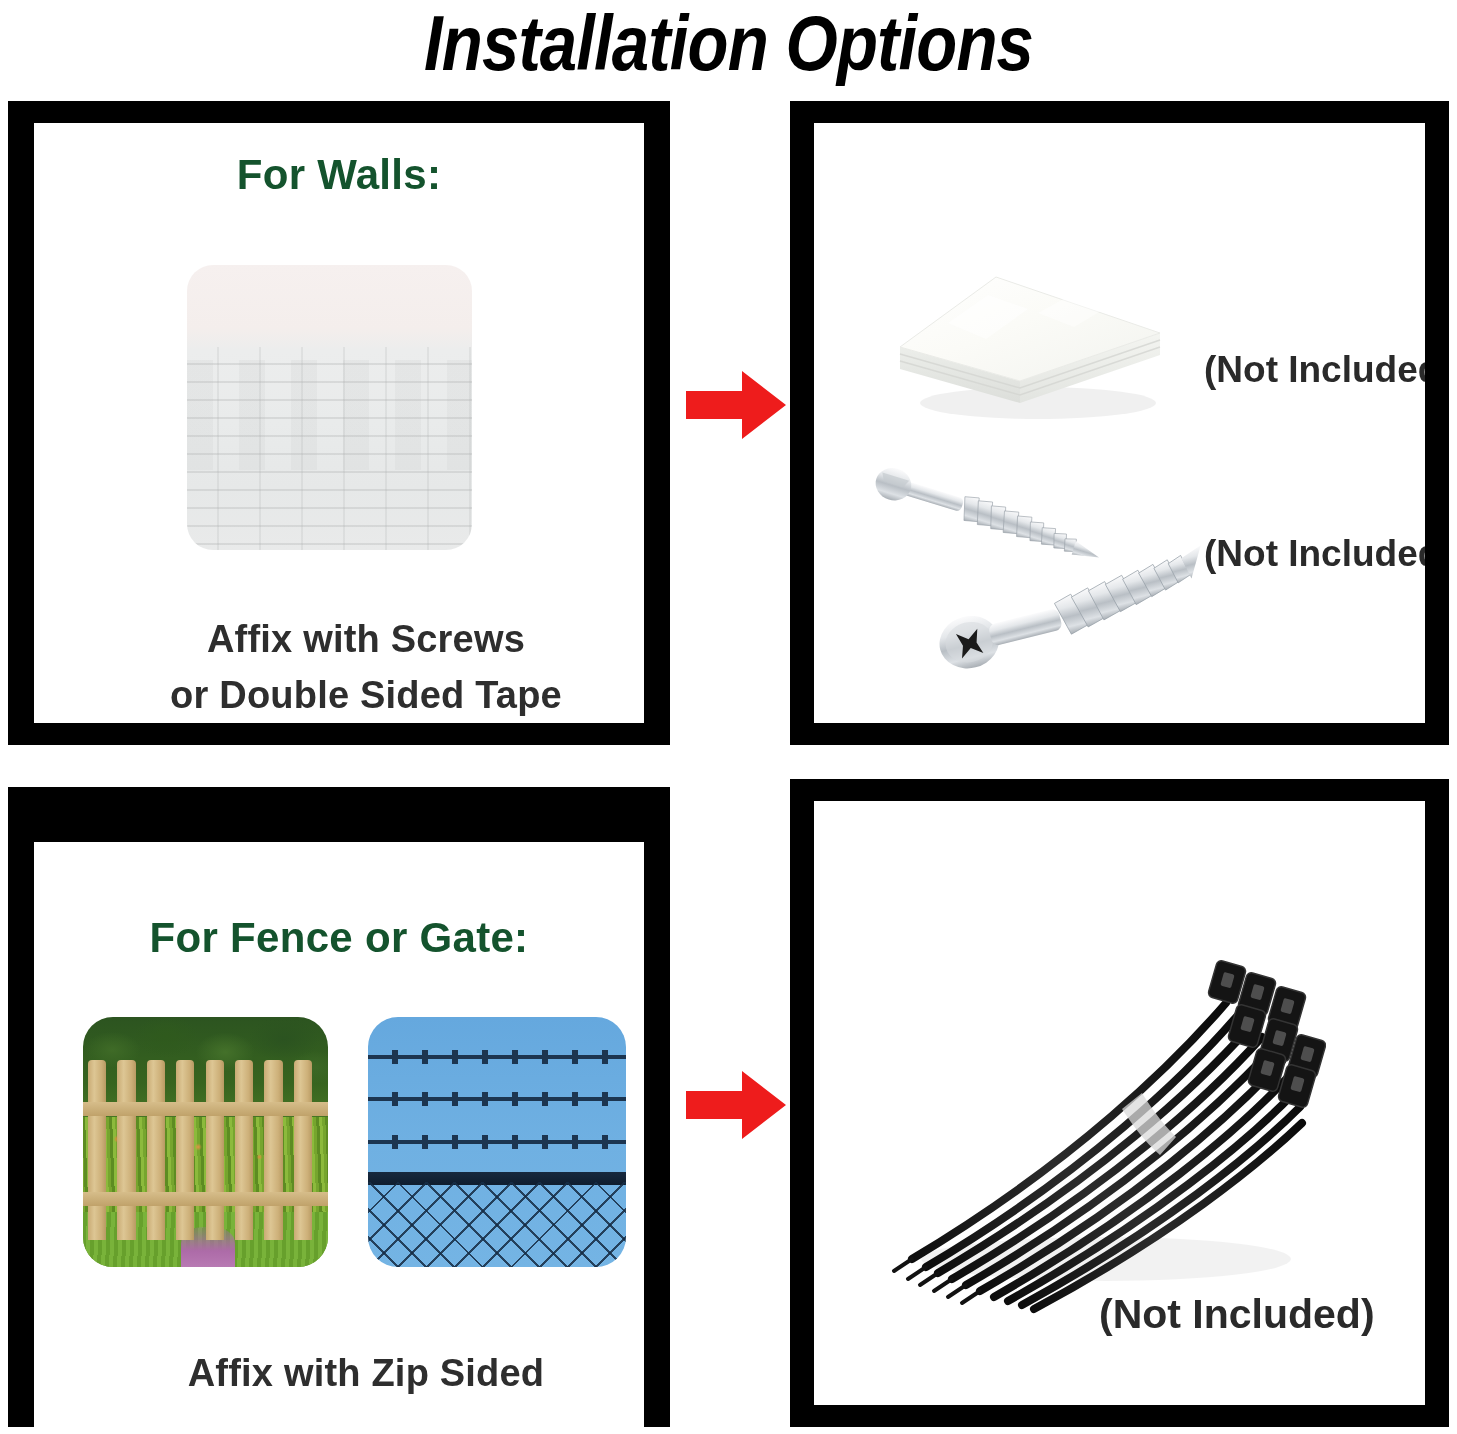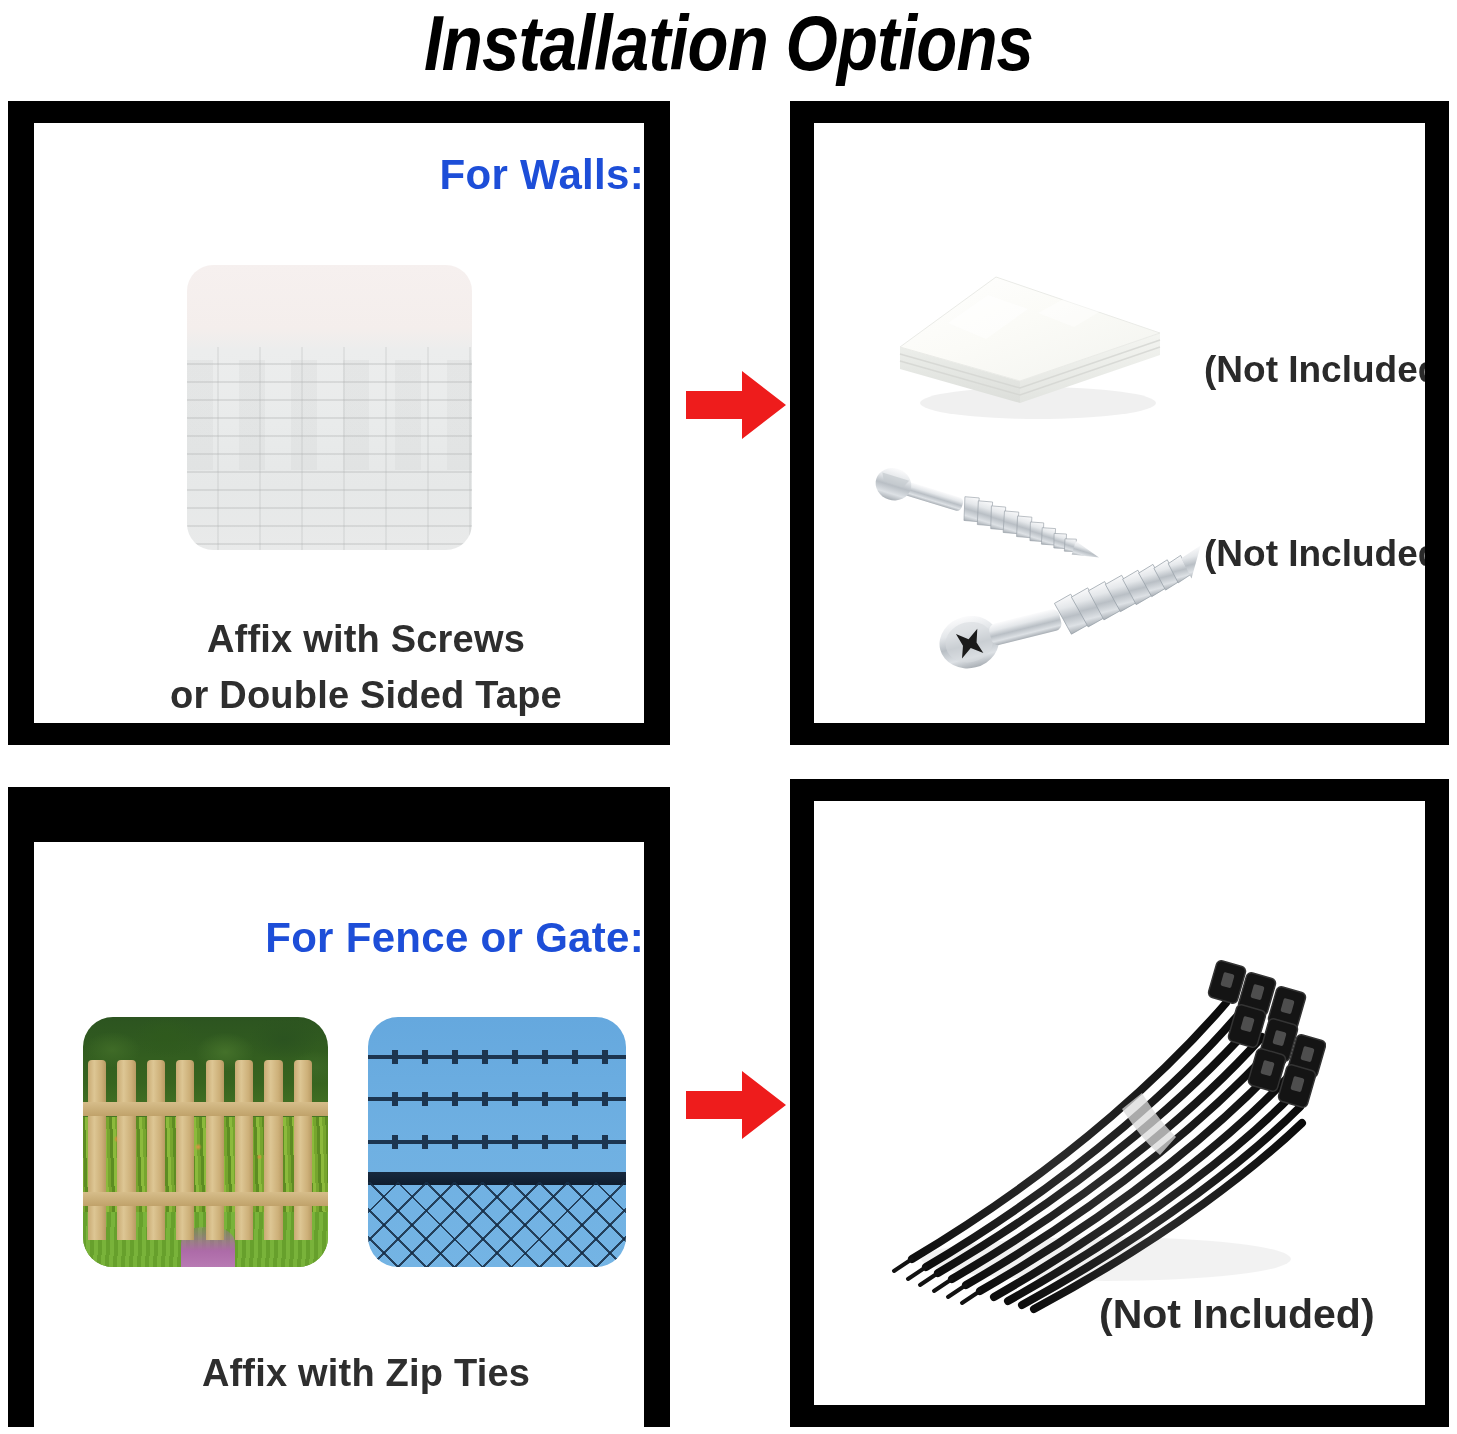--- a/index.html
+++ b/index.html
@@ -57,24 +57,24 @@
   #panel-fence .panel-inner  { left: 26px; top: 22px; width: 610px; height: 596px; margin-top: 33px; }
 
   #panel-ziptie      { left: 790px; top: 779px;  width: 659px; height: 648px; }
   #panel-ziptie .panel-inner { left: 24px; top: 22px; width: 611px; height: 604px; }
 
   
   .panel-heading {
     position: absolute;
     left: 0;
     width: 100%;
-    text-align: right;
+    text-align: center;
     font-size: 42px;
     font-weight: bold;
-    color: #1d4ed8;
+    color: #14532d;
     letter-spacing: 0.3px;
     white-space: nowrap;
   }
   .caption {
     position: absolute;
     left: 0;
     width: 100%;
     text-align: center;
     font-size: 38px;
     font-weight: bold;
@@ -440,21 +440,21 @@
 
     <div class="photo" id="photo-chain">
       <div class="sky"></div>
       <div class="barb barb1"></div>
       <div class="barb barb2"></div>
       <div class="barb barb3"></div>
       <div class="toprail"></div>
       <div class="mesh"></div>
     </div>
 
-    <div class="caption" id="fence-cap">Affix with Zip Ties</div>
+    <div class="caption" id="fence-cap">Affix with Zip Sided</div>
   </div>
 </div>
 
 <div class="panel" id="panel-ziptie">
   <div class="panel-inner">
 
     <svg id="ziptie-bundle" viewBox="0 0 450 380">
       <defs>
         <linearGradient id="tieGrad" x1="0" y1="0" x2="1" y2="0">
           <stop offset="0%" stop-color="#0d0d0d"></stop>

